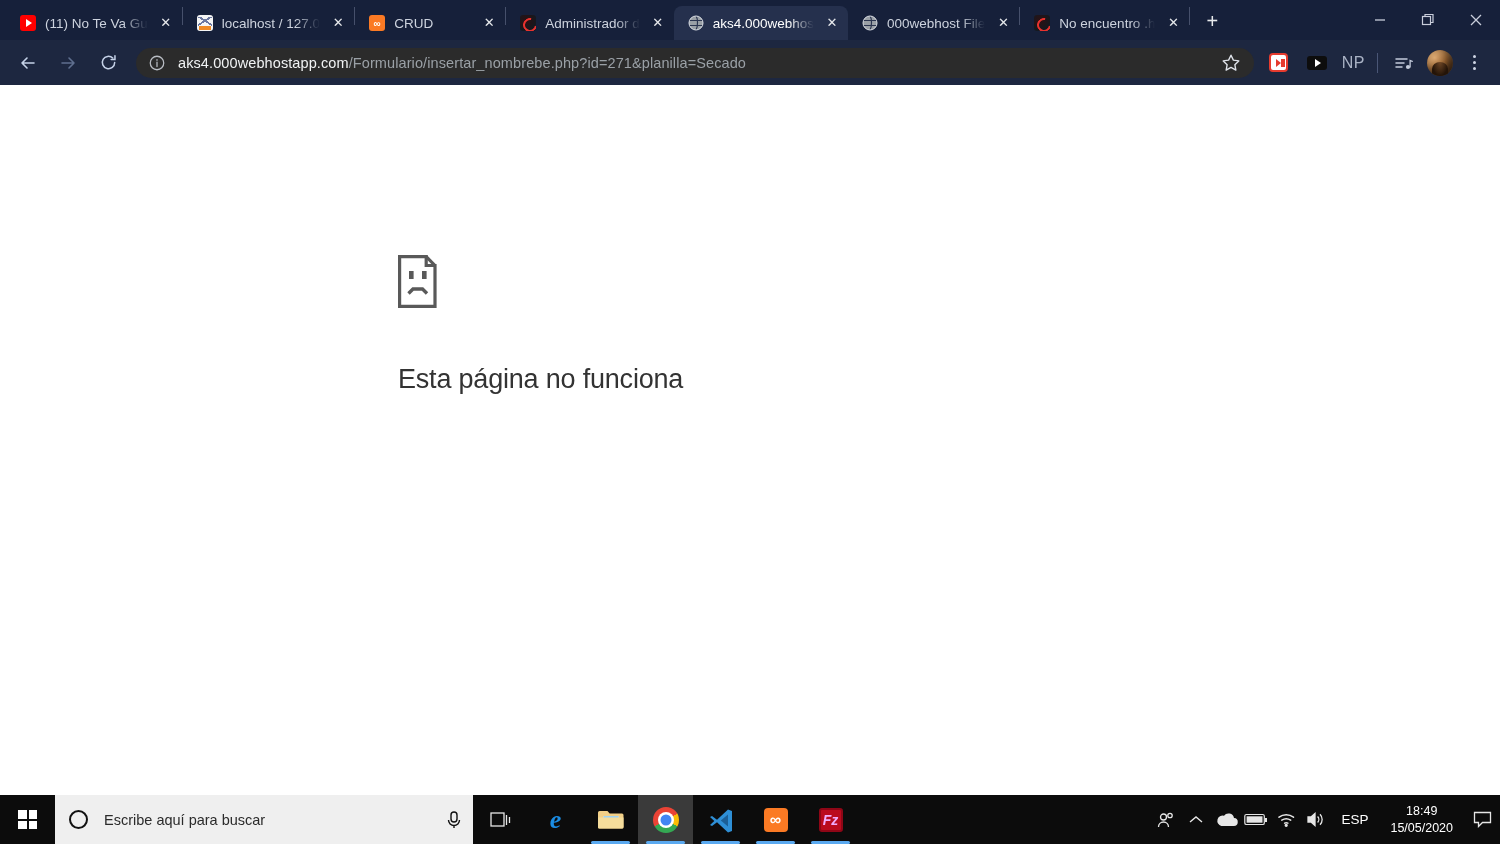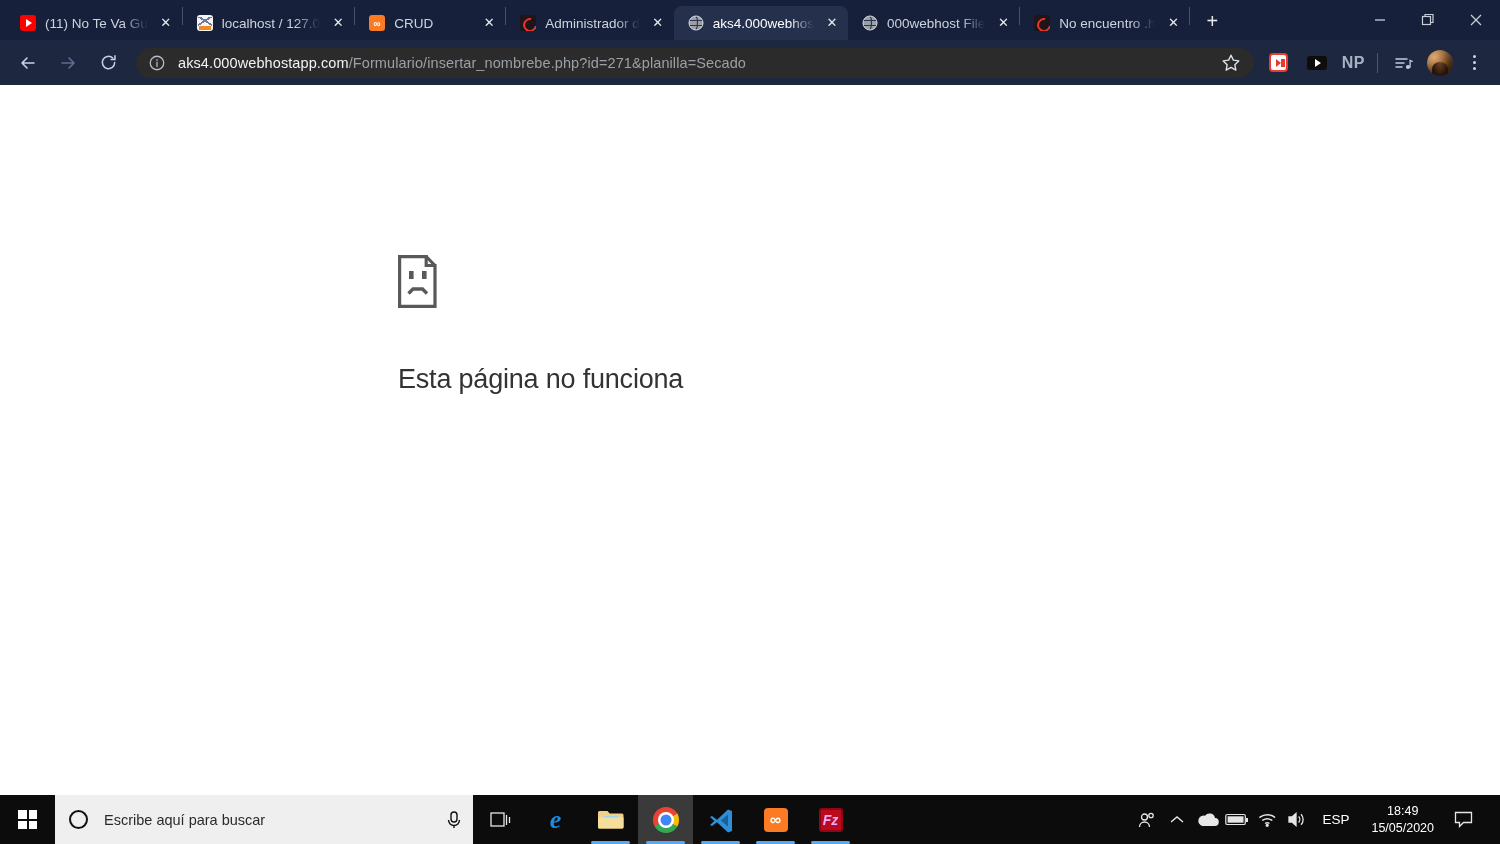--- a/index.html
+++ b/index.html
@@ -168,21 +168,21 @@
     border-left: 5px solid #e63b2e; border-top: 4px solid transparent; border-bottom: 4px solid transparent;
     box-shadow: 4px 0 0 -0px #e63b2e;
   }
   .ext-yt {
     width: 20px; height: 14px; background: #0d0d0d; border-radius: 3px;
     display: flex; align-items: center; justify-content: center;
   }
   .ext-yt::after {
     content: ""; border-left: 6px solid #fff; border-top: 4px solid transparent; border-bottom: 4px solid transparent; margin-left: 2px;
   }
-  .np-label { color: #a9b2c4; font-size: 16px; font-weight: bold; letter-spacing: 0.5px; padding: 0 6px; }
+  .np-label { color: #a9b2c4; font-size: 16px; font-weight: normal; letter-spacing: 0.5px; padding: 0 6px; }
   .tb-sep { width: 1px; height: 20px; background: #4a5676; margin: 0 6px; }
   .avatar {
     width: 26px; height: 26px; border-radius: 50%;
     margin: 0 5px;
     background:
       radial-gradient(circle at 30% 30%, #d8a26a 0%, #8c5a2b 45%, #3a2415 100%),
       #4a2f18;
     box-shadow: inset -4px -5px 6px rgba(0,0,0,.45), inset 3px 4px 6px rgba(255,220,170,.25);
     overflow: hidden;
     position: relative;
@@ -283,21 +283,21 @@
     display: flex; align-items: center; justify-content: center;
     font-family: "Liberation Sans", sans-serif;
   }
   .ico-fz {
     width: 24px; height: 24px; background: #bb0a1e; border-radius: 3px;
     color: #f0abfc; font-weight: bold; font-size: 14px; font-style: italic;
     display: flex; align-items: center; justify-content: center;
     border: 2px solid #8f0616;
   }
 
-  .tray { margin-left: auto; display: flex; align-items: center; height: 49px; padding-right: 20px; }
+  .tray { margin-left: auto; display: flex; align-items: center; height: 49px; padding-right: 1px; }
   .tray-ico {
     width: 30px; height: 49px;
     display: flex; align-items: center; justify-content: center;
     color: #e6e6e6;
   }
   .tray-lang { color: #fff; font-size: 13.5px; padding: 0 10px; }
   .clock {
     color: #fff; font-size: 12.5px; line-height: 17px; text-align: center;
     padding: 0 12px; display: flex; flex-direction: column; justify-content: center; height: 49px;
   }

